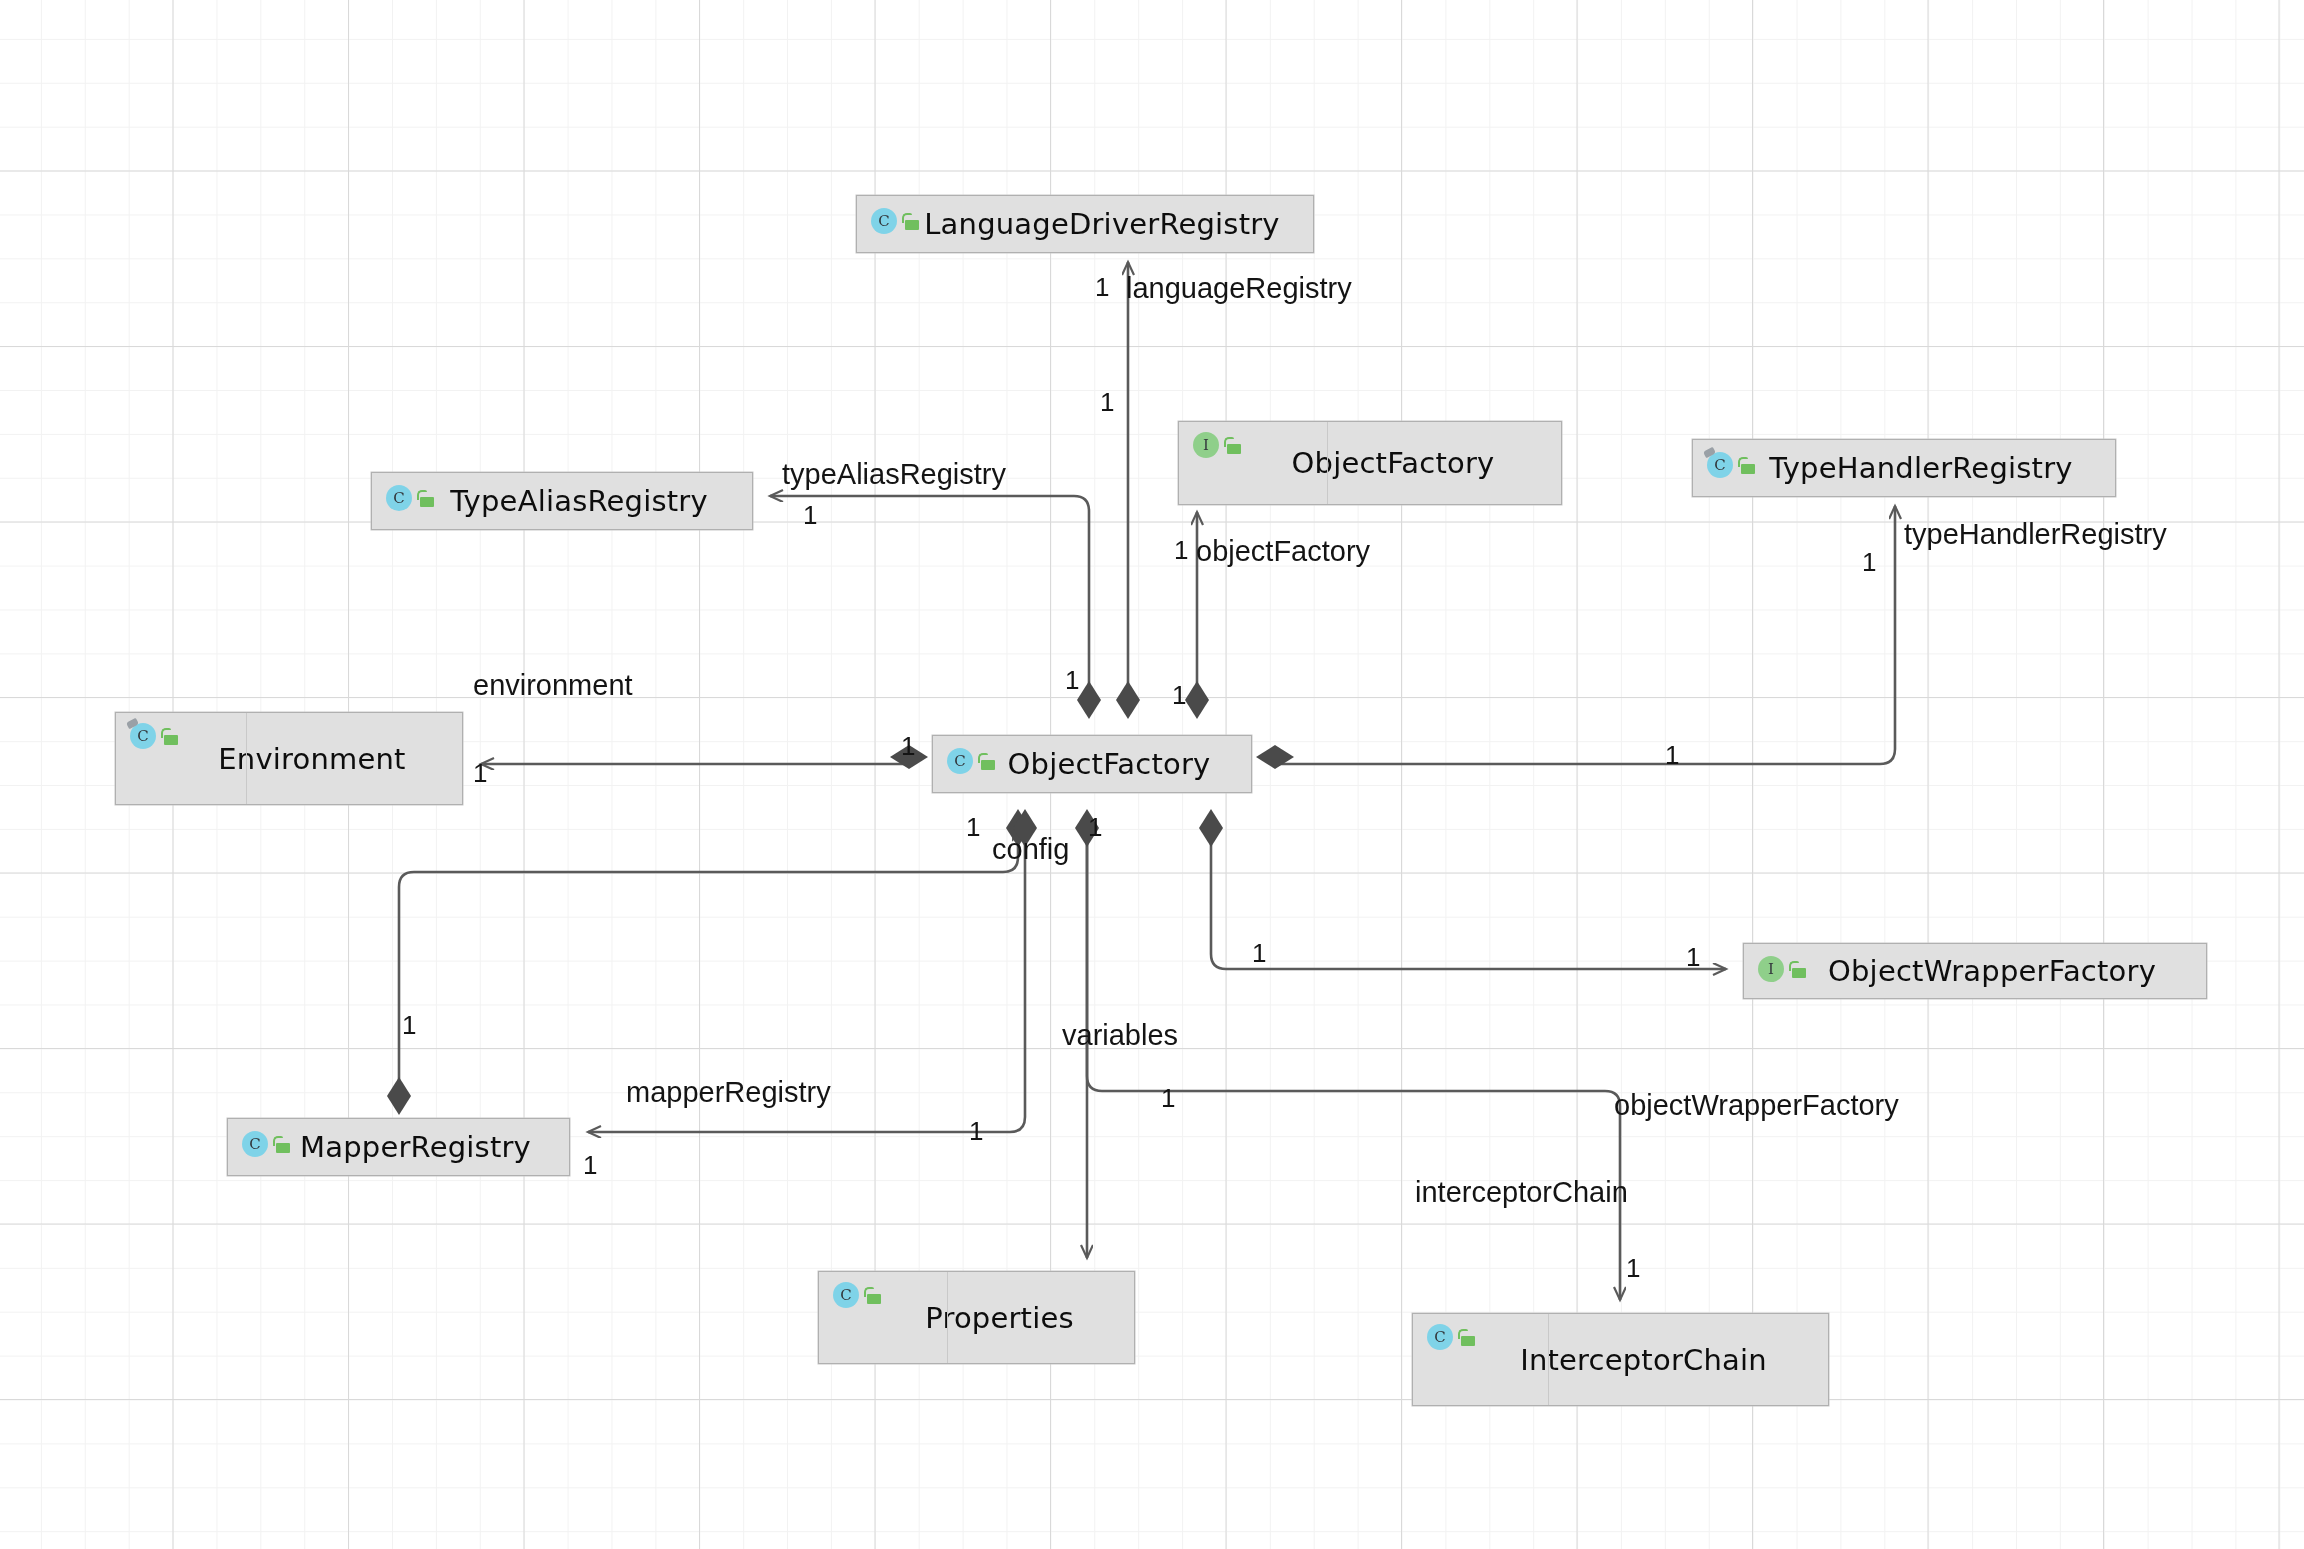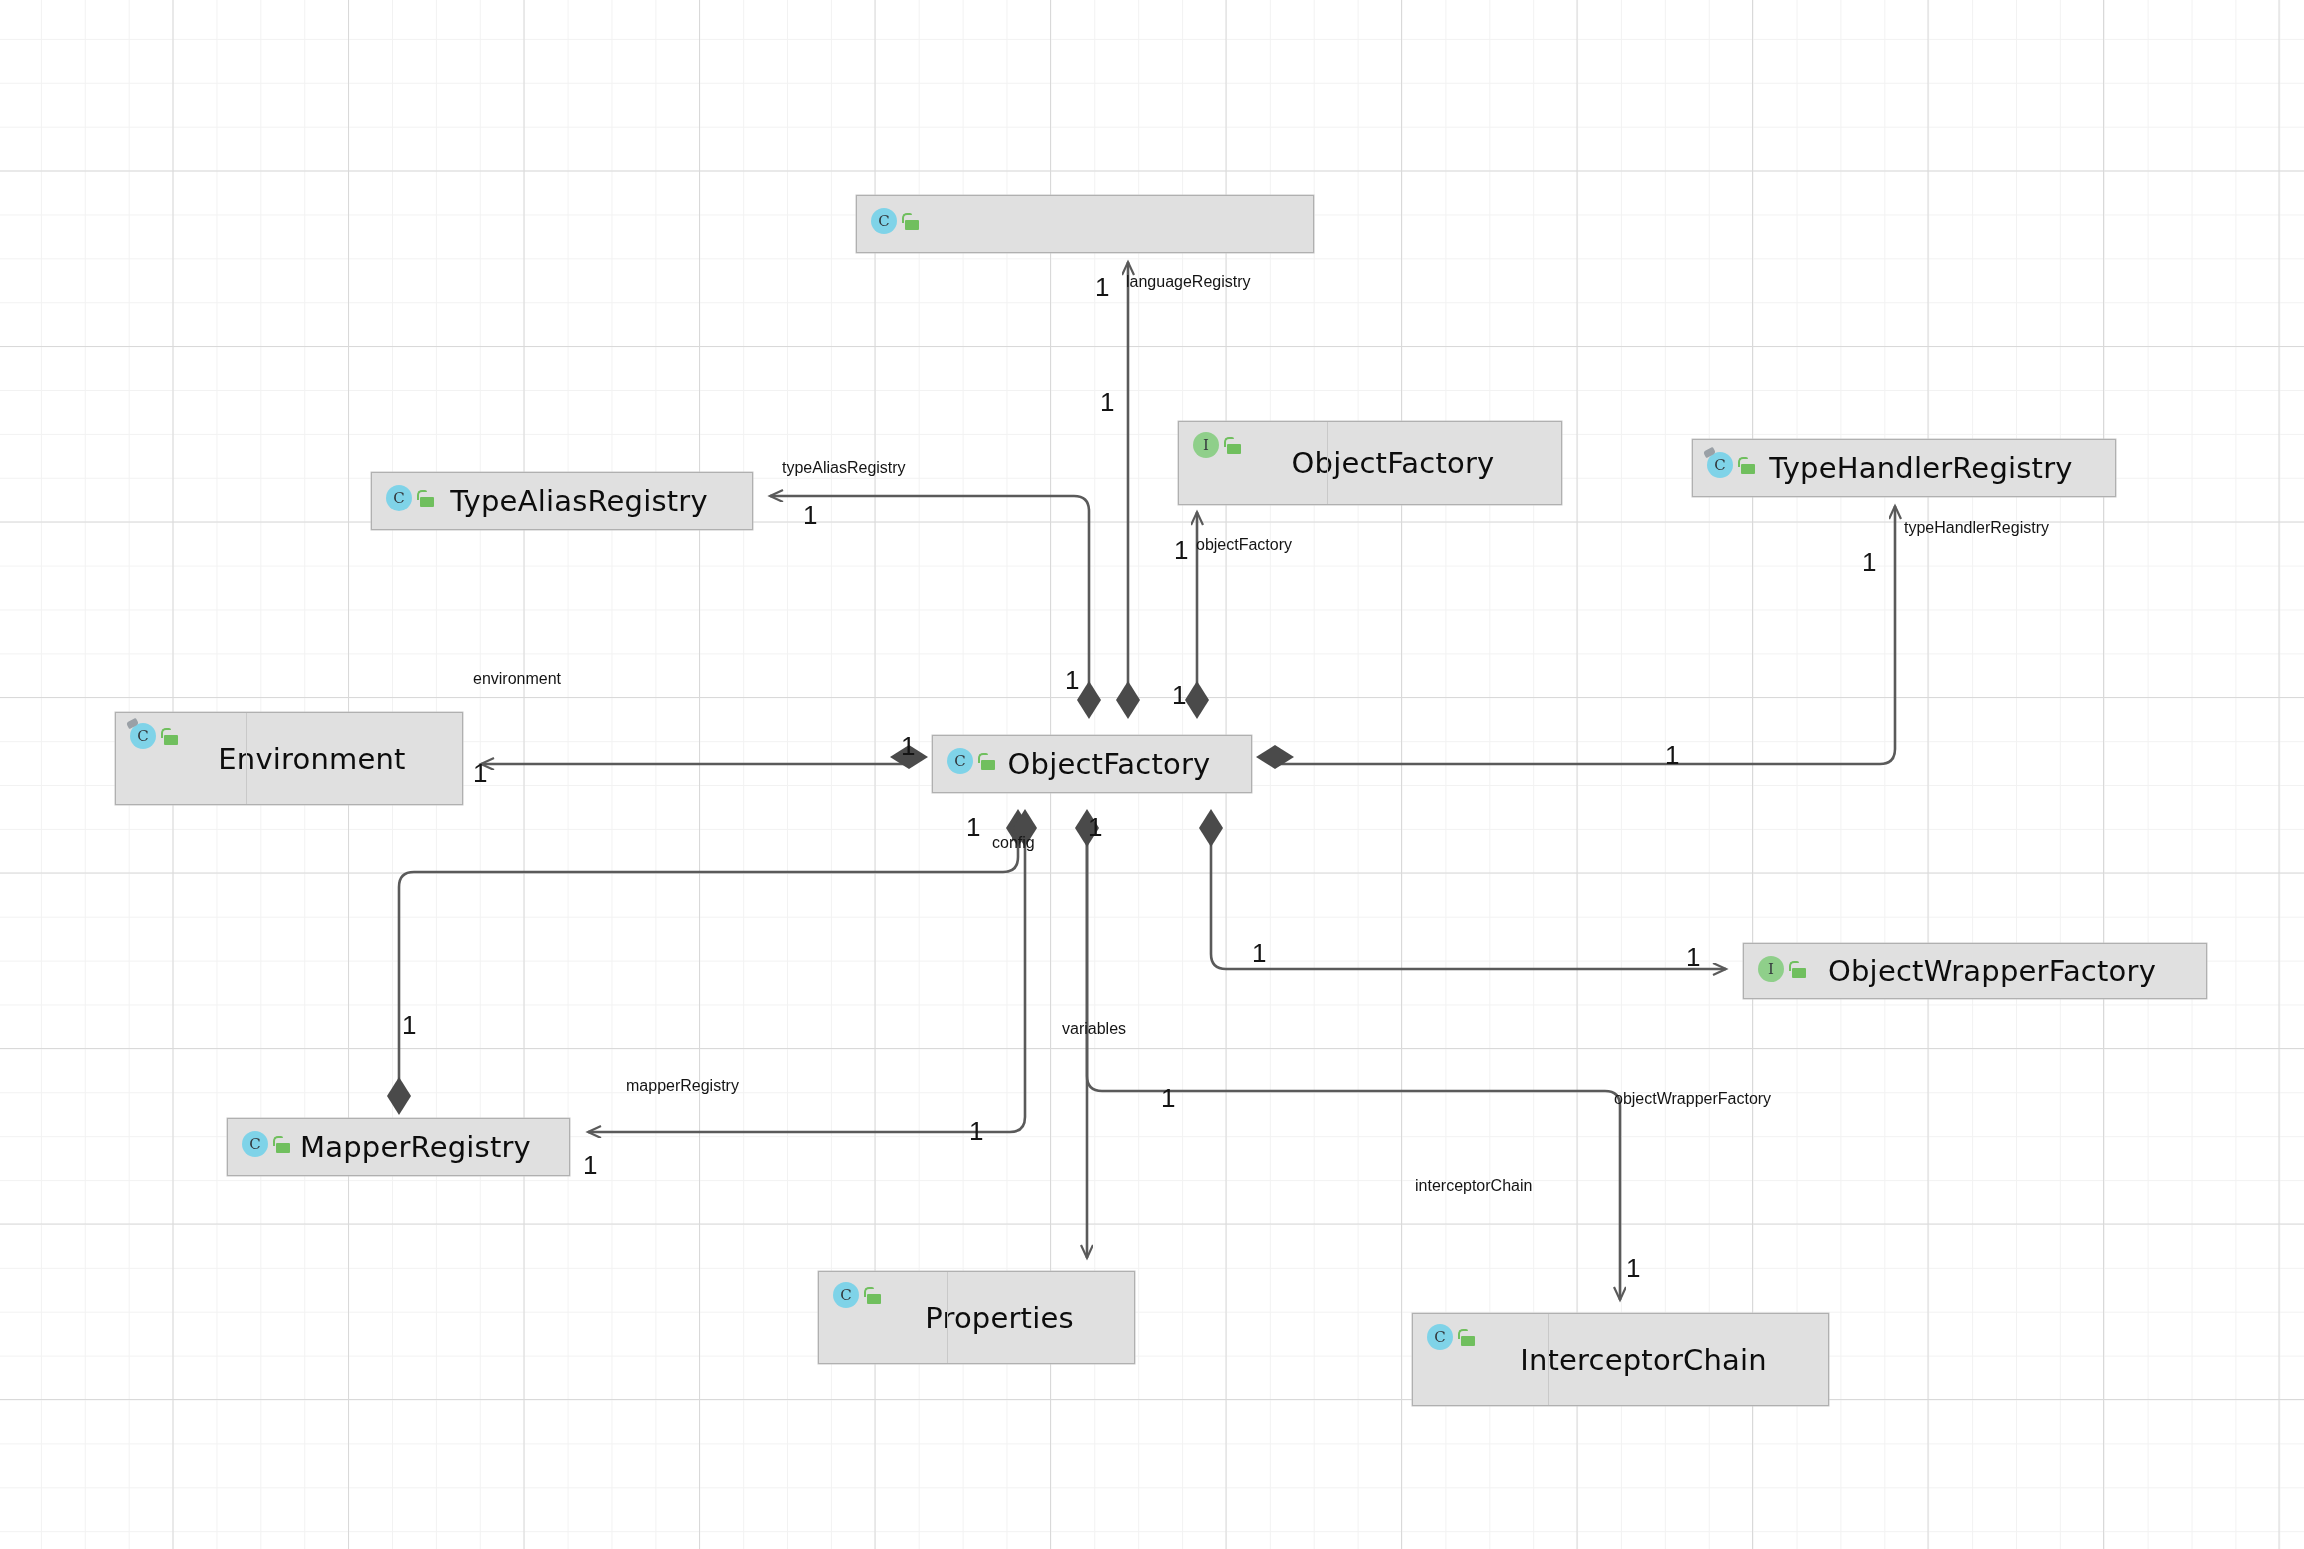--- a/index.html
+++ b/index.html
@@ -116,21 +116,21 @@
     font-size: 29px;
     color: #0d0d0d;
     letter-spacing: 0.2px;
     padding-left: 34px;
     box-sizing: border-box;
   }
   .node.tall .node-label { padding-left: 46px; }
   .edge-label {
     position: absolute;
     font-family: "Liberation Sans", sans-serif;
-    font-size: 16px;
+    font-size: 29px;
     color: #141414;
     white-space: nowrap;
     line-height: 1;
   }
   .mult {
     position: absolute;
     font-family: "Liberation Sans", sans-serif;
     font-size: 26px;
     color: #141414;
     white-space: nowrap;
@@ -186,20 +186,21 @@
   </svg>
 
   <div class="node" style="left:856px;top:195px;width:458px;height:58px;">
     <span class="ico-wrap">
       <span class="cls-icon">C</span>
       <span class="lock">
           <span class="shackle"></span>
           <span class="body"></span>
         </span>
     </span>
+    <span class="node-label">LanguageDriverRegistry</span>
   </div>
 
   <div class="node" style="left:371px;top:472px;width:382px;height:58px;">
     <span class="ico-wrap">
       <span class="cls-icon">C</span>
       <span class="lock">
           <span class="shackle"></span>
           <span class="body"></span>
         </span>
     </span>

